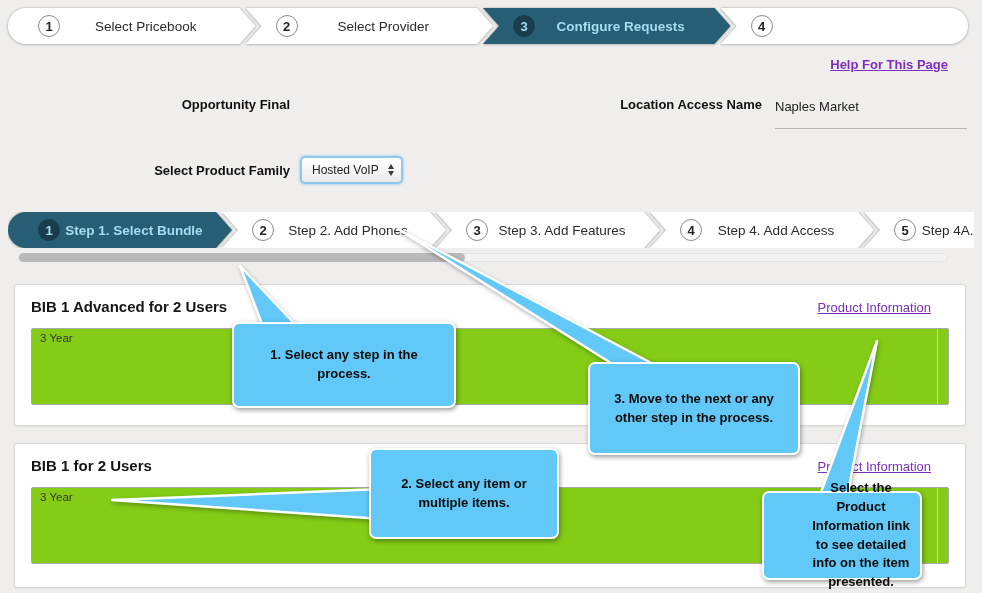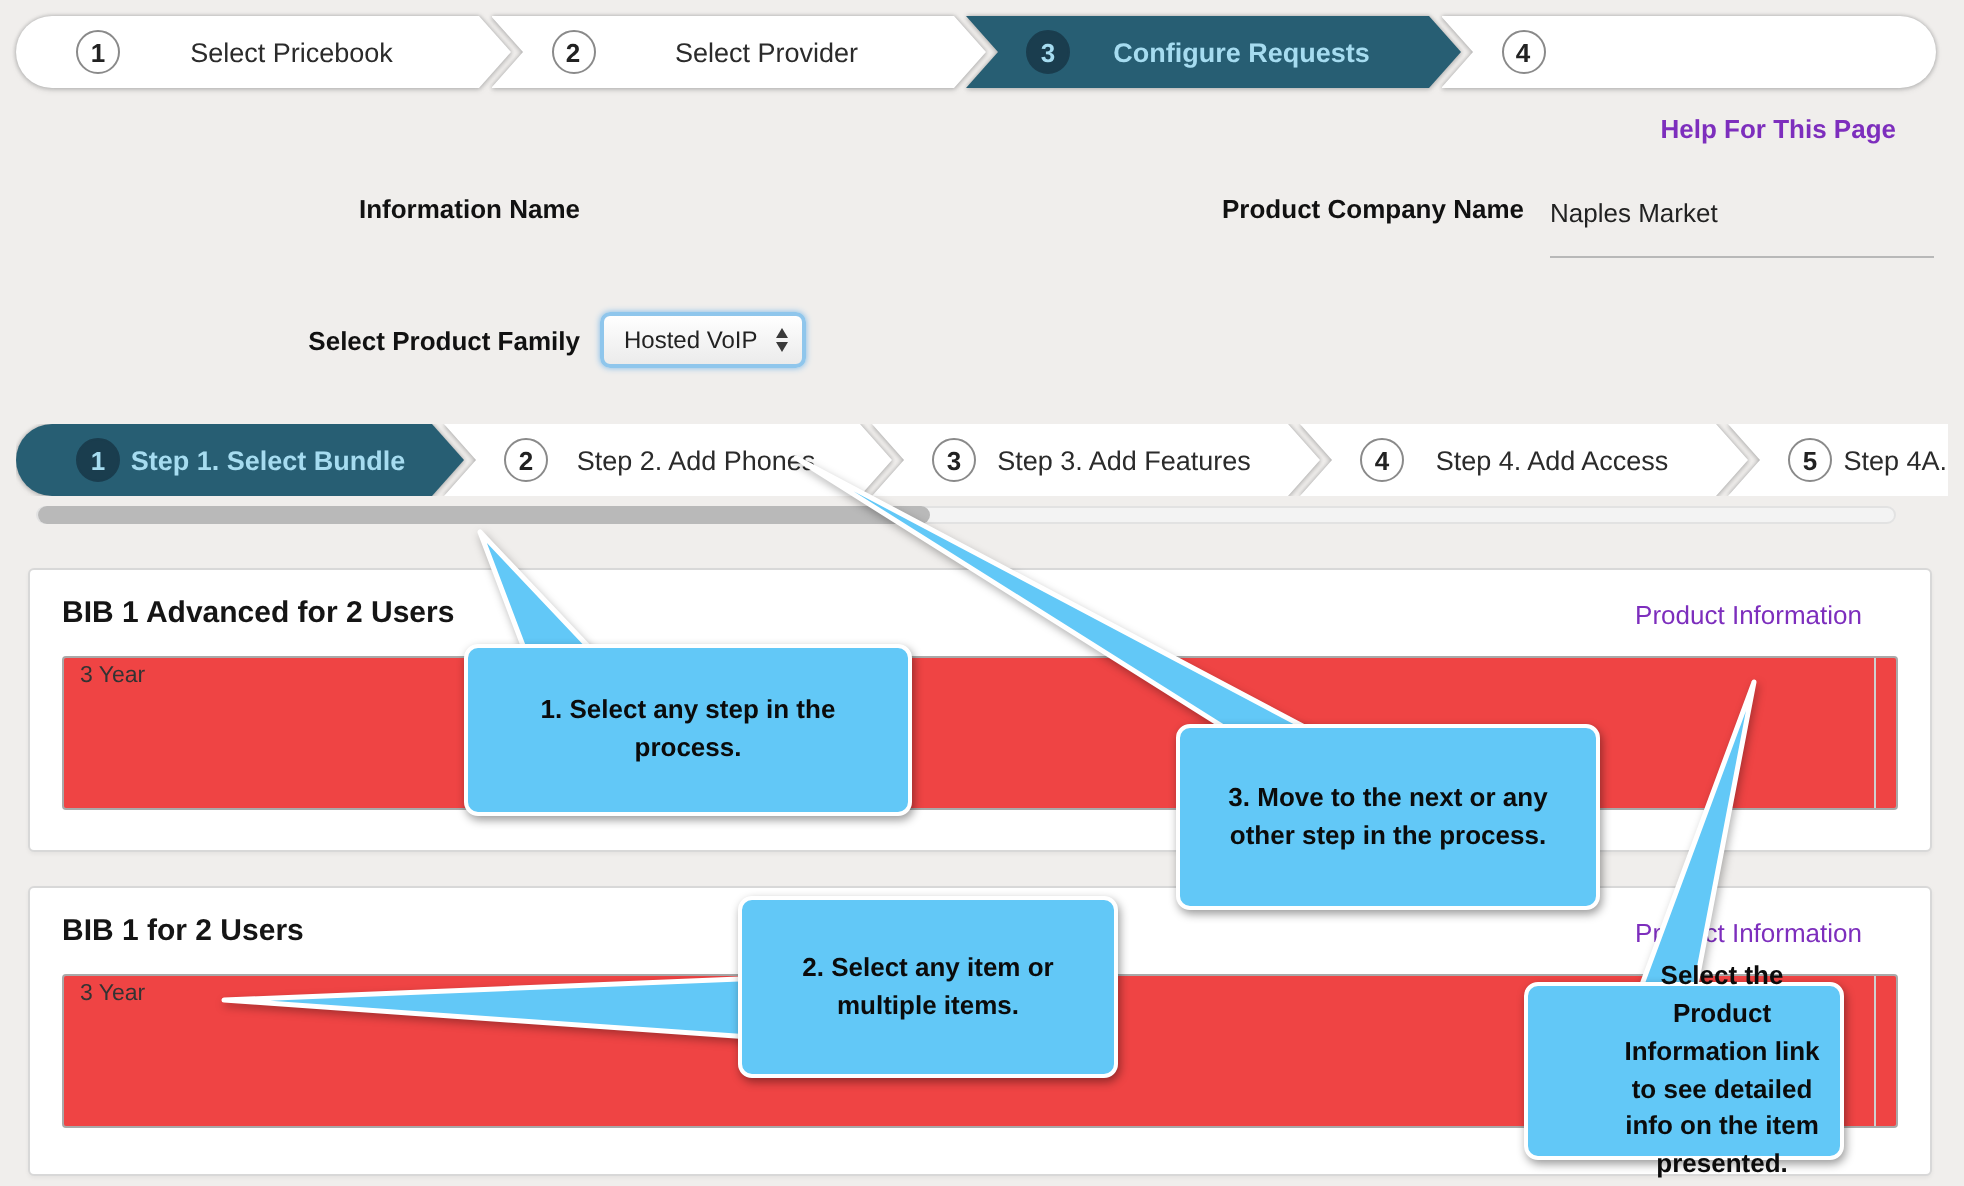--- a/index.html
+++ b/index.html
@@ -26,21 +26,21 @@
   #topnav { left:8px; top:8px; width:960px; }
   #procnav-clip { position:absolute; left:8px; top:212px; width:966px; height:36px; overflow:hidden; }
   #procnav { position:relative; width:1080px; height:36px; display:flex; }
 
   
   #hscroll-track { position:absolute; left:18px; top:253px; width:930px; height:9px;
                    background:#f3f3f3; border:1px solid #e2e2e2; border-radius:5px; }
   #hscroll-thumb { position:absolute; left:0; top:-1px; width:446px; height:9px; background:#b9b9b9; border-radius:5px; }
 
   
-  .plink { color:#7d2ebd; font-size:13px; cursor:pointer; }
+  .plink { color:#7d2ebd; text-decoration:underline; font-size:13px; cursor:pointer; }
   #help-link { position:absolute; top:57px; right:34px; font-weight:bold; }
   .flabel { position:absolute; font-size:13px; font-weight:bold; color:#111; text-align:right; }
   #opp-label { top:97px; left:130px; width:160px; }
   #loc-label { top:97px; left:580px; width:182px; }
   #pf-label  { top:163px; left:110px; width:180px; }
   .fvalue { position:absolute; font-size:13px; color:#222; line-height:21px; }
   #opp-value { top:90px; left:300px; width:191px; height:40px; border-bottom:1px solid #b8b8b8; }
   .redacted { filter: blur(3px); color:#8a8a8a; }
   #loc-value { top:96px; left:775px; width:192px; height:33px; border-bottom:1px solid #b8b8b8; }
 
@@ -51,21 +51,21 @@
   .spin .up   { width:0; height:0; border-left:3.5px solid transparent; border-right:3.5px solid transparent; border-bottom:5px solid #3a3a3a; }
   .spin .down { width:0; height:0; border-left:3.5px solid transparent; border-right:3.5px solid transparent; border-top:5px solid #3a3a3a; }
 
   
   .card { position:absolute; left:14px; width:952px; background:#fff; border:1px solid #d8d8d8; border-radius:3px;
           box-shadow:0 1px 2px rgba(0,0,0,0.05); }
   #section-0 { top:284px; height:142px; }
   #section-1 { top:443px; height:145px; }
   .card h2 { position:absolute; left:16px; top:13px; font-size:15px; color:#151515; }
   .card .plink { position:absolute; right:34px; top:15px; }
-  .listbox { position:absolute; left:16px; top:43px; width:918px; height:77px; background:#ef4444;
+  .listbox { position:absolute; left:16px; top:43px; width:918px; height:77px; background:#84cc16;
              border:1px solid #a9a9a9; border-radius:2px; }
   .listitem { padding:3px 8px; font-size:11.5px; color:#333; cursor:default; }
   .gutter { position:absolute; top:0; bottom:0; right:10px; width:0; border-left:1px solid #cfcfcf; }
 
   
   #tails { position:absolute; left:0; top:0; z-index:5; pointer-events:none;
            filter: drop-shadow(1px 2px 2px rgba(0,0,0,0.3)); }
   .callout { position:absolute; z-index:6; background:#62c8f7; border:2px solid #ffffff; border-radius:7px;
              box-shadow:1px 2px 5px rgba(0,0,0,0.4); color:#0b0b0b; font-weight:bold; font-size:13px;
              line-height:1.45; display:flex; align-items:center; justify-content:center; text-align:center;
@@ -101,23 +101,23 @@
     </div>
     <div class="tw">
       <div class="step last">
         <span class="num">4</span>
       </div>
     </div>
   </div>
 
   <a class="plink" id="help-link">Help For This Page</a>
 
-  <div class="flabel" id="opp-label">Information Name</div>
+  <div class="flabel" id="opp-label">Opportunity Final</div>
 
-  <div class="flabel" id="loc-label">Product Company Name</div>
+  <div class="flabel" id="loc-label">Location Access Name</div>
   <div class="fvalue" id="loc-value">Naples Market</div>
 
   <div class="flabel" id="pf-label">Select Product Family</div>
   <div id="pf-select">
     <span>Hosted VoIP</span>
     <span class="spin">
         <span class="up"></span>
         <span class="down"></span>
       </span>
   </div>

